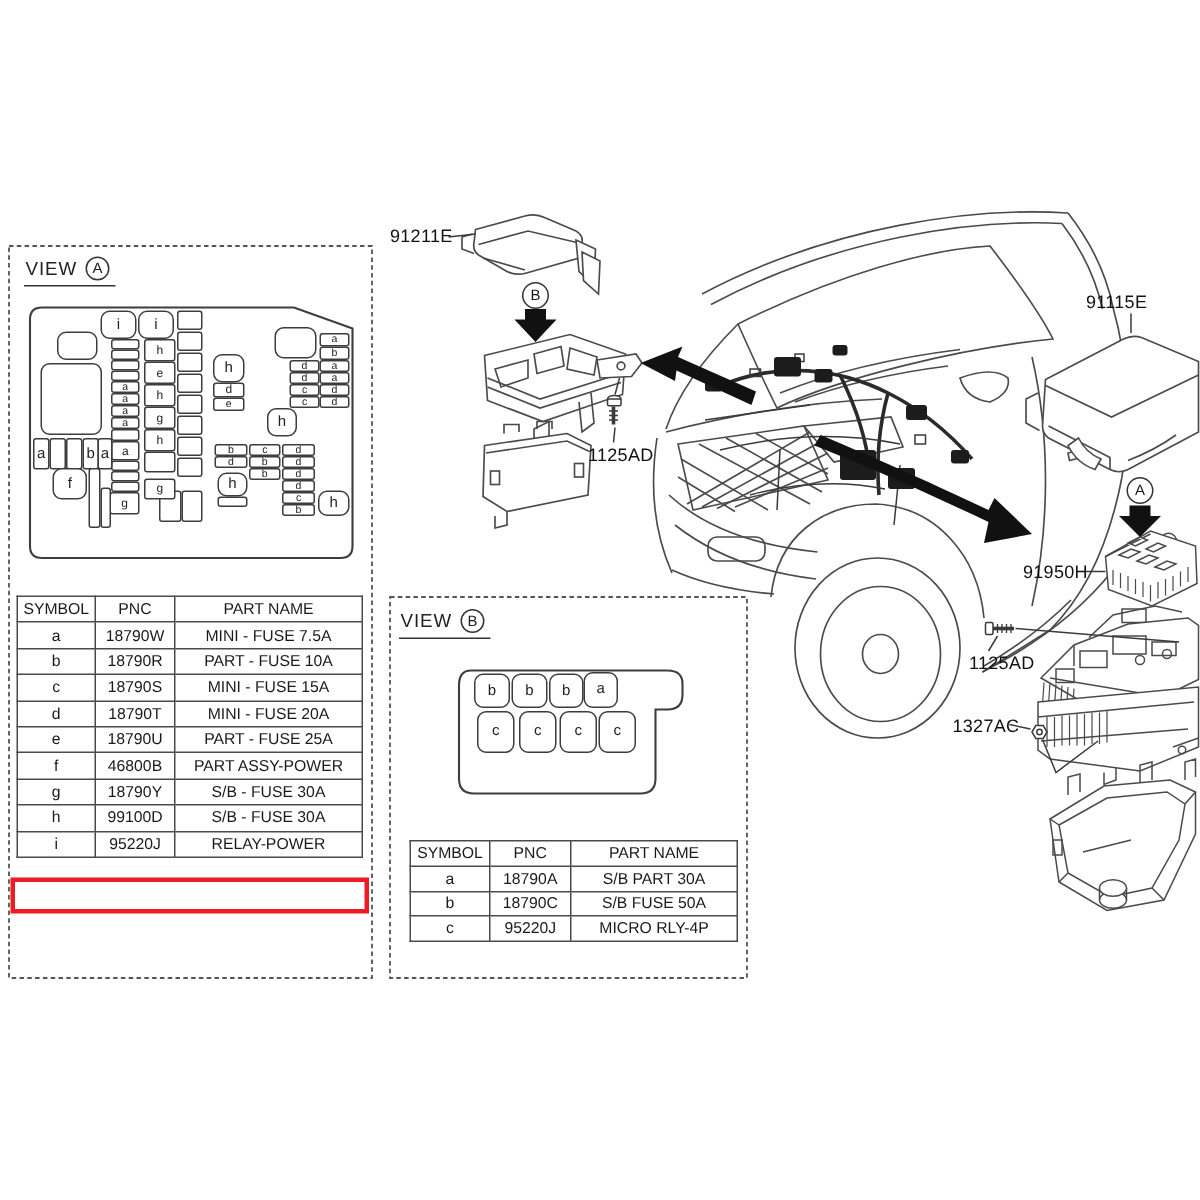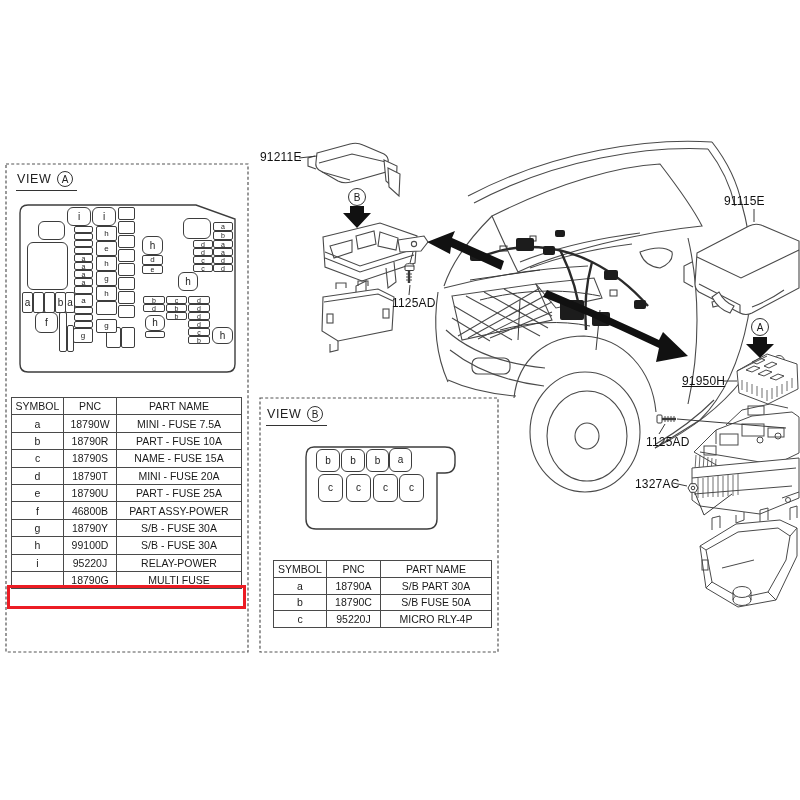--- a/index.html
+++ b/index.html
@@ -321,21 +321,21 @@
             <td>MINI - FUSE 7.5A</td>
           </tr>
           <tr>
             <td>b</td>
             <td>18790R</td>
             <td>PART - FUSE 10A</td>
           </tr>
           <tr>
             <td>c</td>
             <td>18790S</td>
-            <td>NAME - FUSE 15A</td>
+            <td>MINI - FUSE 15A</td>
           </tr>
           <tr>
             <td>d</td>
             <td>18790T</td>
             <td>MINI - FUSE 20A</td>
           </tr>
           <tr>
             <td>e</td>
             <td>18790U</td>
             <td>PART - FUSE 25A</td>
@@ -352,25 +352,20 @@
           </tr>
           <tr>
             <td>h</td>
             <td>99100D</td>
             <td>S/B - FUSE 30A</td>
           </tr>
           <tr>
             <td>i</td>
             <td>95220J</td>
             <td>RELAY-POWER</td>
-          </tr>
-          <tr>
-            <td></td>
-            <td>18790G</td>
-            <td>MULTI FUSE</td>
           </tr>
         </tbody>
       </table>
     </div>
   <div class="tbl-wrap tbl-b" style="left:273px;top:560px;">
       <table>
         <colgroup>
           <col style="width: 53px;">
           <col style="width: 54px;">
           <col style="width: 111px;">
@@ -398,21 +393,21 @@
             <td>95220J</td>
             <td>MICRO RLY-4P</td>
           </tr>
         </tbody>
       </table>
     </div>
 
   <div class="part-label" style="left:260px;top:150px;">91211E</div>
   <div class="part-label" style="left:392px;top:296px;">1125AD</div>
   <div class="part-label" style="left:724px;top:194px;">91115E</div>
-  <div class="part-label" style="left:682px;top:374px;text-decoration:underline;">91950H</div>
+  <div class="part-label" style="left:682px;top:374px;">91950H</div>
   <div class="part-label" style="left:646px;top:435px;">1125AD</div>
   <div class="part-label" style="left:635px;top:477px;">1327AC</div>
 
   <div class="badge floating" style="left:348px;top:188px;width:18px;height:18px;">B</div>
   <div class="badge floating" style="left:751px;top:318px;width:18px;height:18px;">A</div>
 
 <div class="hl-box" style="border-color: rgb(236, 28, 36); left: 7px; top: 585px; width: 239px; height: 24px;"></div>
   </div>
 
 </body></html>

